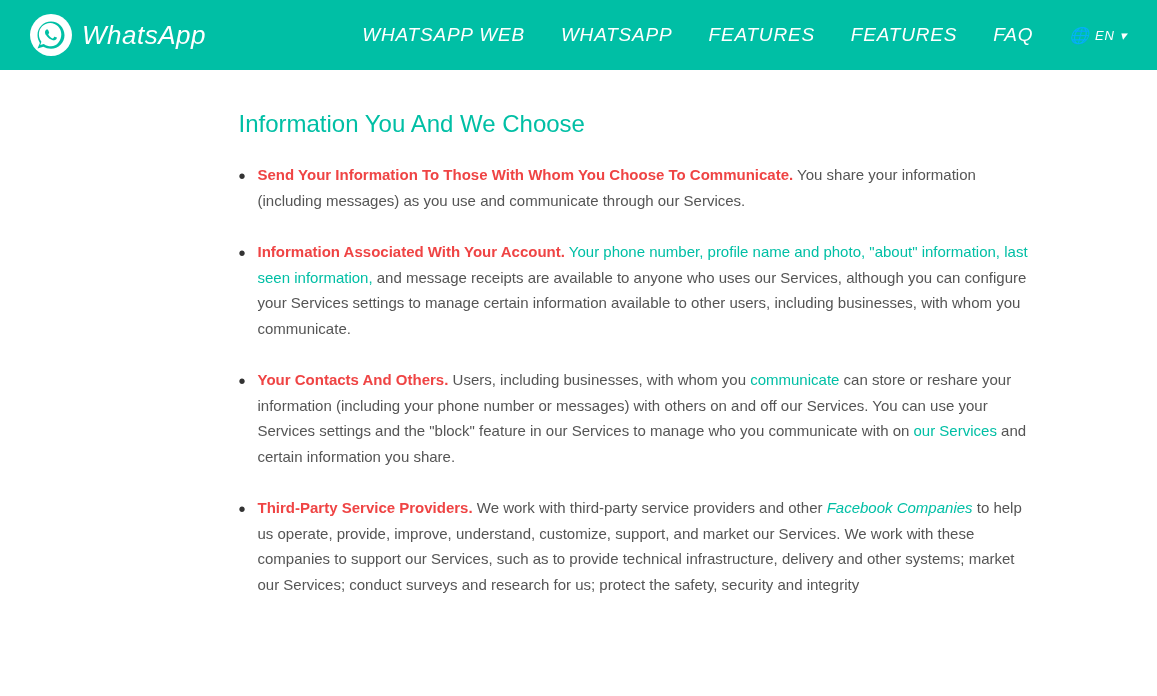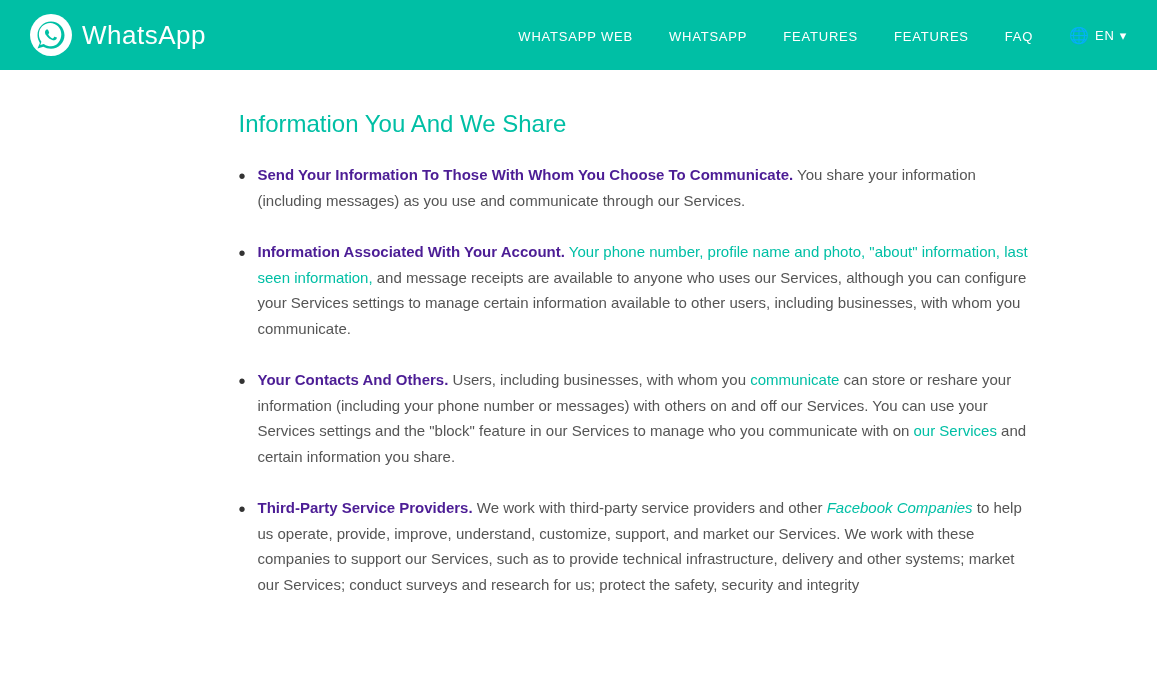--- a/index.html
+++ b/index.html
@@ -15,20 +15,21 @@
       background: #fff;
     }
 
     
     nav {
       background-color: #00BFA5;
       height: 70px;
       display: flex;
       align-items: center;
       padding: 0 30px;
+      font-style: italic;
     }
 
     .nav-brand {
       display: flex;
       align-items: center;
       gap: 10px;
       margin-right: auto;
     }
 
     .nav-logo {
@@ -46,21 +47,21 @@
     .nav-links {
       display: flex;
       align-items: center;
       gap: 36px;
       list-style: none;
     }
 
     .nav-links li a {
       color: #fff;
       text-decoration: none;
-      font-size: 13px;
+      font-size: 19px;
       font-weight: 500;
       letter-spacing: 0.8px;
     }
 
     .nav-lang {
       display: flex;
       align-items: center;
       gap: 5px;
       color: #fff;
       font-size: 13px;
@@ -112,21 +113,21 @@
 
     .list-items li::before {
       content: "•";
       color: #333;
       font-size: 20px;
       line-height: 1.4;
       flex-shrink: 0;
     }
 
     .list-items li strong {
-      color: #4c1d95;
+      color: #ef4444;
       font-weight: 700;
     }
 
     .list-items li a {
       color: #00BFA5;
       text-decoration: none;
       font-style: italic;
     }
 
     .list-item-content {
@@ -165,21 +166,21 @@
   </ul>
 
   <div class="nav-lang">
     <span class="globe-icon">🌐</span>
     <span>EN</span>
     <span>▾</span>
   </div>
 </nav>
 
 <div class="content">
-  <h2 class="section-title">Information You And We Share</h2>
+  <h2 class="section-title">Information You And We Choose</h2>
 
 
   <ul class="list-items">
 
     <li>
       <div class="list-item-content">
         <strong>Send Your Information To Those With Whom You Choose To Communicate.</strong><span> You share your information (including messages) as you use and communicate through our Services.</span>
       </div>
     </li>
 

